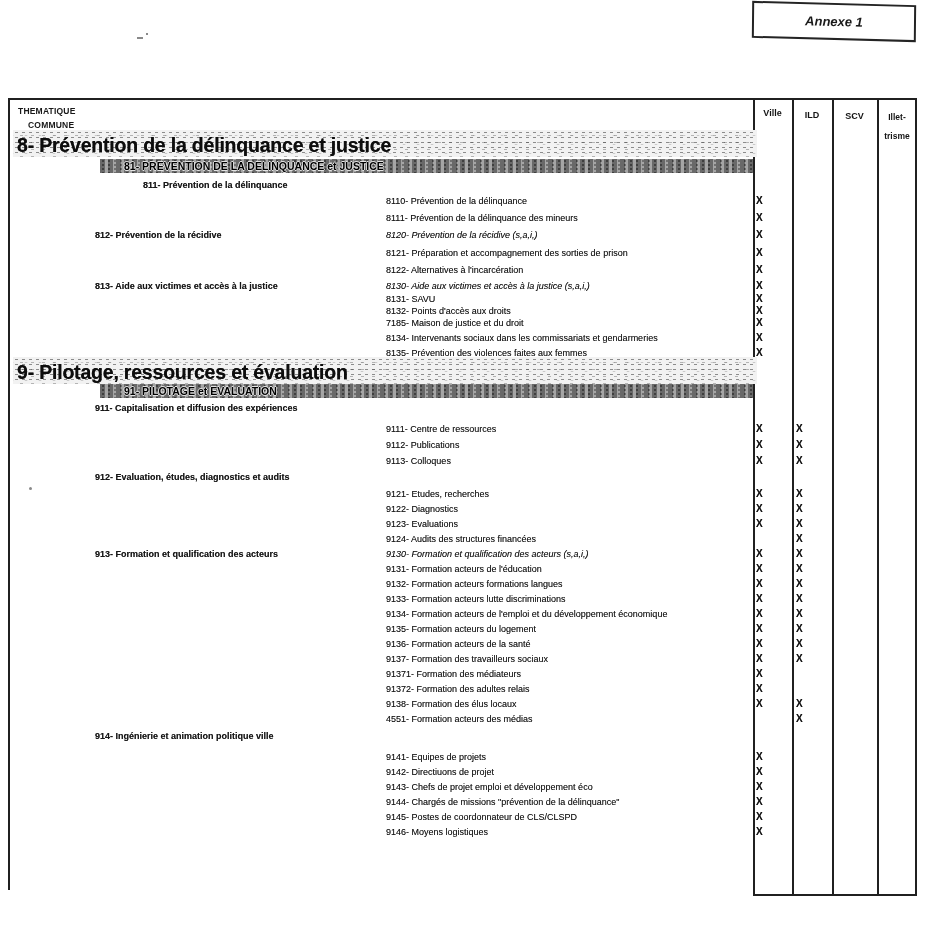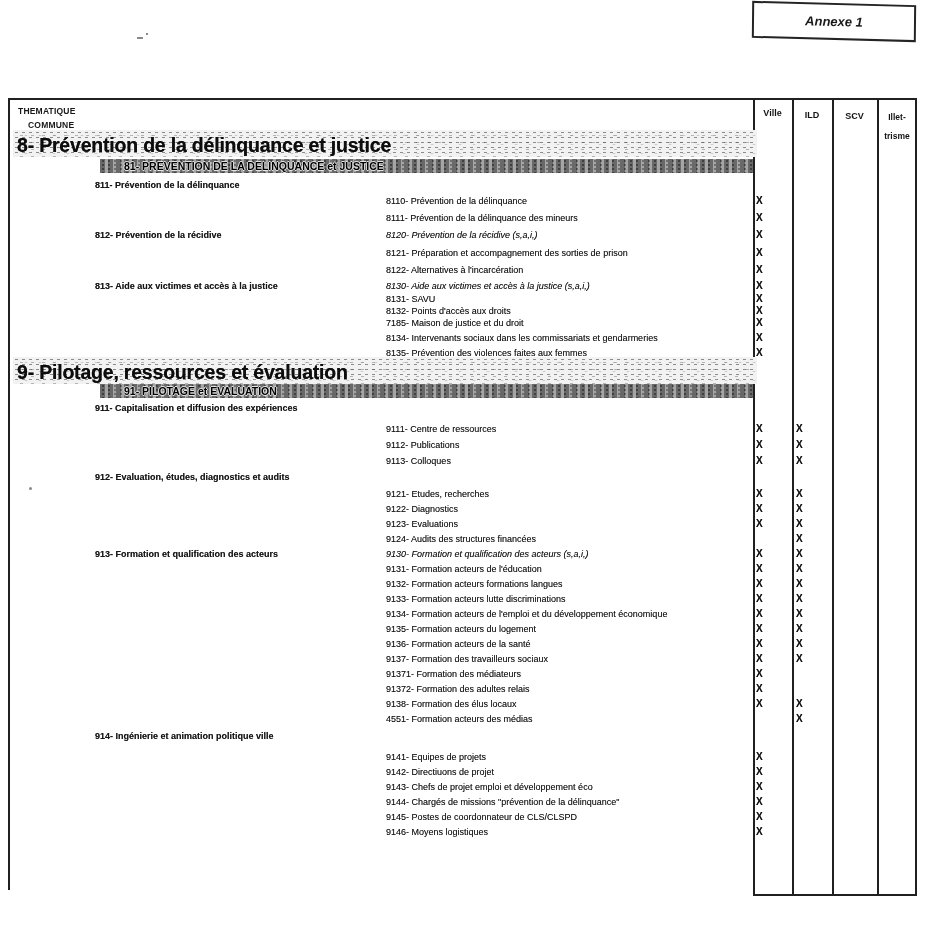--- a/index.html
+++ b/index.html
@@ -108,21 +108,21 @@
     <span>trisme</span>
   </div>
 
   <div id="rows">
       <div class="band-section" style="top: 130px;">
         <span>8- Prévention de la délinquance et justice</span>
       </div>
       <div class="band-sub" style="top: 159px;">
         <span>81- PREVENTION DE LA DELINQUANCE et JUSTICE</span>
       </div>
-      <div class="group-label" style="top: 180px;">811- Prévention de la délinquance</div>
+      <div class="group-label" style="top: 180px; margin-left: 48px;">811- Prévention de la délinquance</div>
       <div class="item-label" style="top: 196px;">8110- Prévention de la délinquance</div>
       <div class="x-mark" style="top: 195px; left: 756px;">X</div>
       <div class="item-label" style="top: 213px;">8111- Prévention de la délinquance des mineurs</div>
       <div class="x-mark" style="top: 212px; left: 756px;">X</div>
       <div class="group-label" style="top: 230px;">812- Prévention de la récidive</div>
       <div class="item-label it" style="top: 230px;">8120- Prévention de la récidive (s,a,i,)</div>
       <div class="x-mark" style="top: 229px; left: 756px;">X</div>
       <div class="item-label" style="top: 248px;">8121- Préparation et accompagnement des sorties de prison</div>
       <div class="x-mark" style="top: 247px; left: 756px;">X</div>
       <div class="item-label" style="top: 265px;">8122- Alternatives à l'incarcération</div>

